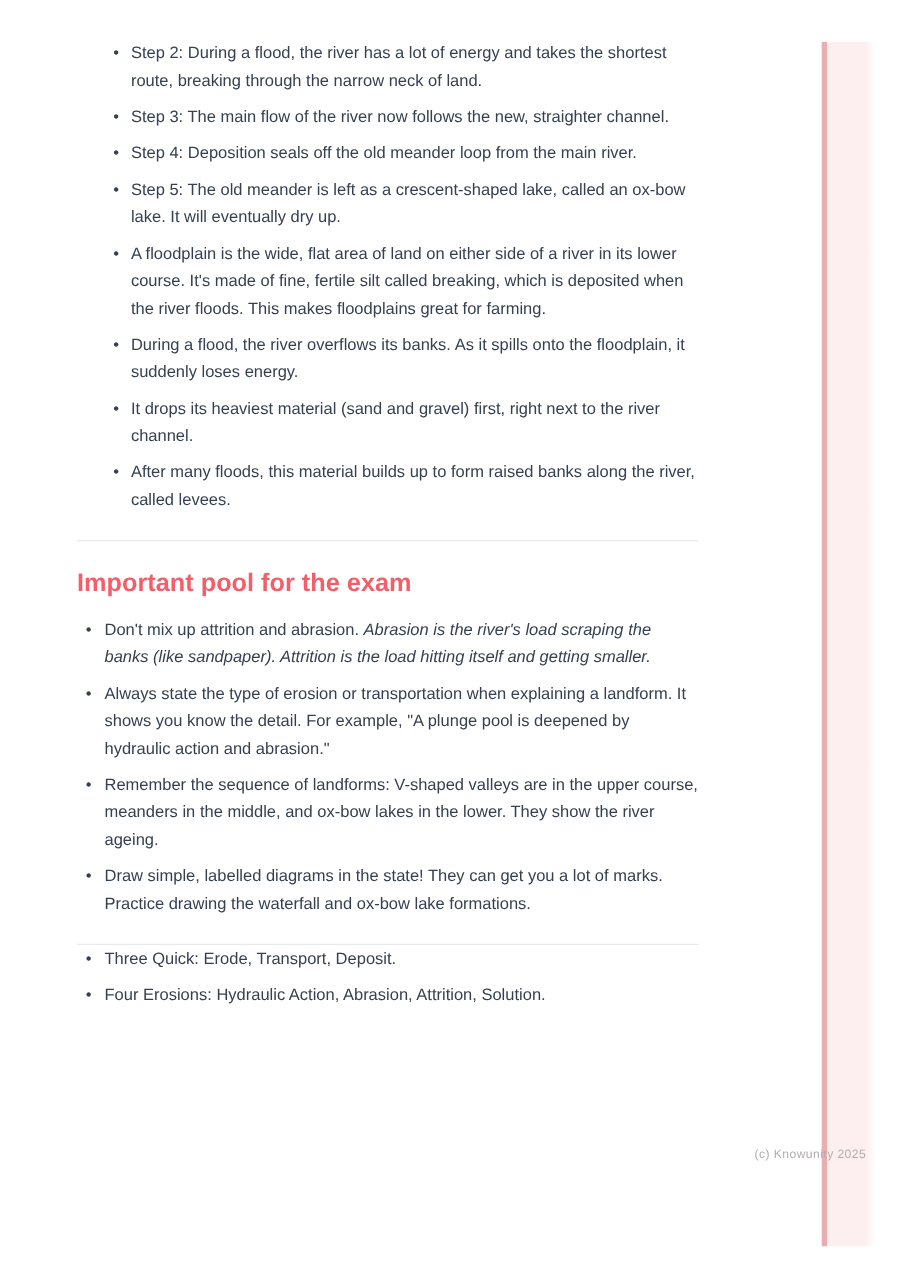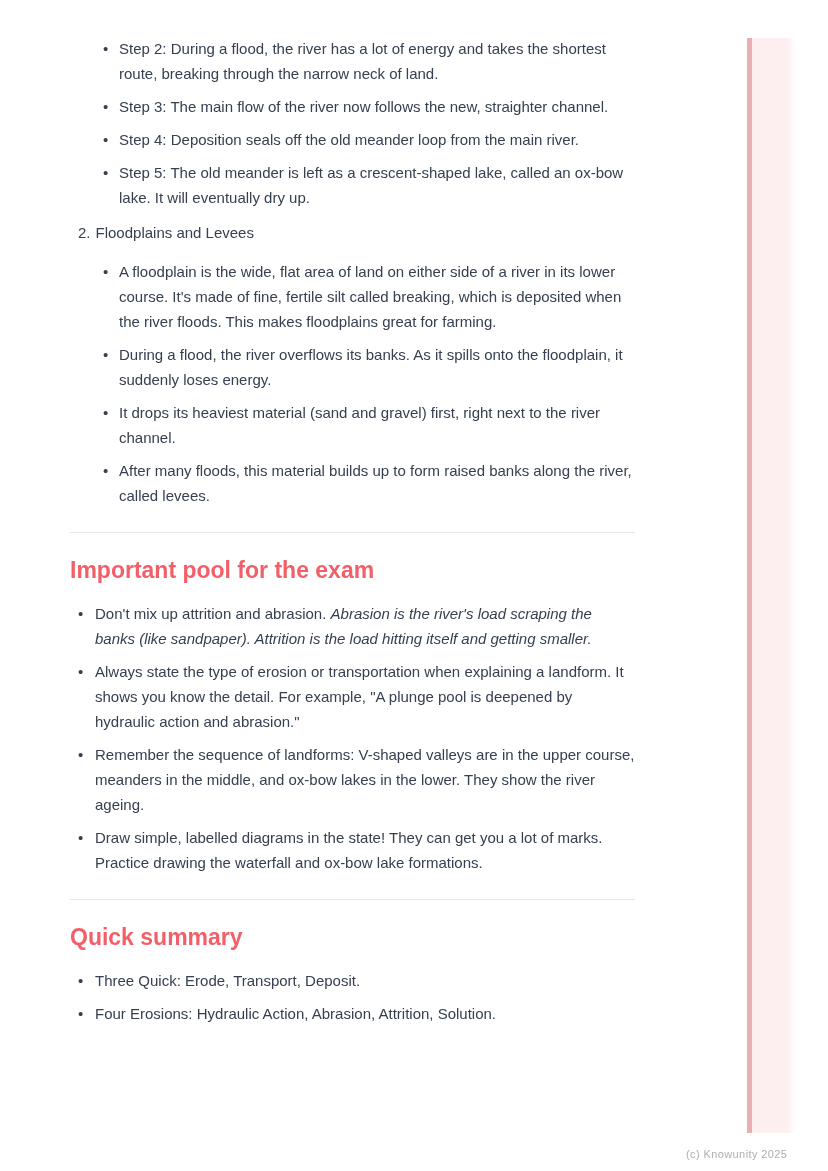--- a/index.html
+++ b/index.html
@@ -17,21 +17,21 @@
   .txt { flex:1; }
   .b { font-weight:400; }
   .i { font-style:italic; }
   .numbered { margin:10px 0 14px 0; padding-left:8px; }
   .numbered .num { display:inline-block; margin-right:5px; }
   .divider { border:none; border-top:1px solid #e7e7e9; margin:24px 0 0 0; height:0; }
   .heading { color:#f25f68; font-size:23px; line-height:30px; font-weight:700; margin:22px 0 16px 0; }
   .strip-line { position:absolute; left:747px; top:38px; width:5px; height:1095px; background:#e9aeb2; z-index:1; }
   .strip-panel { position:absolute; left:752px; top:38px; width:44px; height:1095px;
     background:linear-gradient(to right, #fdeef0 78%, rgba(253,238,240,0)); z-index:1; }
-  .watermark { position:absolute; left:686px; top:1147px; font-size:11px; line-height:14px;
+  .watermark { position:absolute; left:686px; top:1043px; font-size:11px; line-height:14px;
     color:#b3adad; letter-spacing:0.4px; z-index:2; white-space:nowrap; }
 </style>
 </head>
 <body>
 
 <div class="page">
   <div class="content">
 
     <div class="list-nested">
       <div class="li">
@@ -45,23 +45,20 @@
       <div class="li">
         <span class="marker">•</span>
         <div class="txt"><span class="b">Step 4:</span><span> Deposition seals off the old meander loop from the main river.</span></div>
       </div>
       <div class="li">
         <span class="marker">•</span>
         <div class="txt"><span class="b">Step 5:</span><span> The old meander is left as a crescent-shaped lake, called an </span><span class="b">ox-bow lake</span><span>. It will eventually dry up.</span></div>
       </div>
     </div>
 
-    <div class="numbered">
-      <span class="num">2.</span><span class="b">Floodplains and Levees</span>
-    </div>
 
     <div class="list-nested">
       <div class="li">
         <span class="marker">•</span>
         <div class="txt"><span>A </span><span class="b">floodplain</span><span> is the wide, flat area of land on either side of a river in its lower course. It's made of fine, fertile silt called </span><span class="b">breaking</span><span>, which is deposited when the river floods. This makes floodplains great for farming.</span></div>
       </div>
       <div class="li">
         <span class="marker">•</span>
         <div class="txt"><span>During a flood, the river overflows its banks. As it spills onto the floodplain, it suddenly loses energy.</span></div>
       </div>
@@ -93,21 +90,20 @@
         <div class="txt"><span>Remember the sequence of landforms: V-shaped valleys are in the upper course, meanders in the middle, and ox-bow lakes in the lower. They show the river ageing.</span></div>
       </div>
       <div class="li">
         <span class="marker">•</span>
         <div class="txt"><span>Draw simple, labelled diagrams in the state! They can get you a lot of marks. Practice drawing the waterfall and ox-bow lake formations.</span></div>
       </div>
     </div>
 
     <hr class="divider">
 
-    <h2 class="heading">Quick summary</h2>
 
     <div class="list-top">
       <div class="li">
         <span class="marker">•</span>
         <div class="txt"><span class="b">Three Quick:</span><span> Erode, Transport, Deposit.</span></div>
       </div>
       <div class="li">
         <span class="marker">•</span>
         <div class="txt"><span class="b">Four Erosions:</span><span> Hydraulic Action, Abrasion, Attrition, Solution.</span></div>
       </div>

